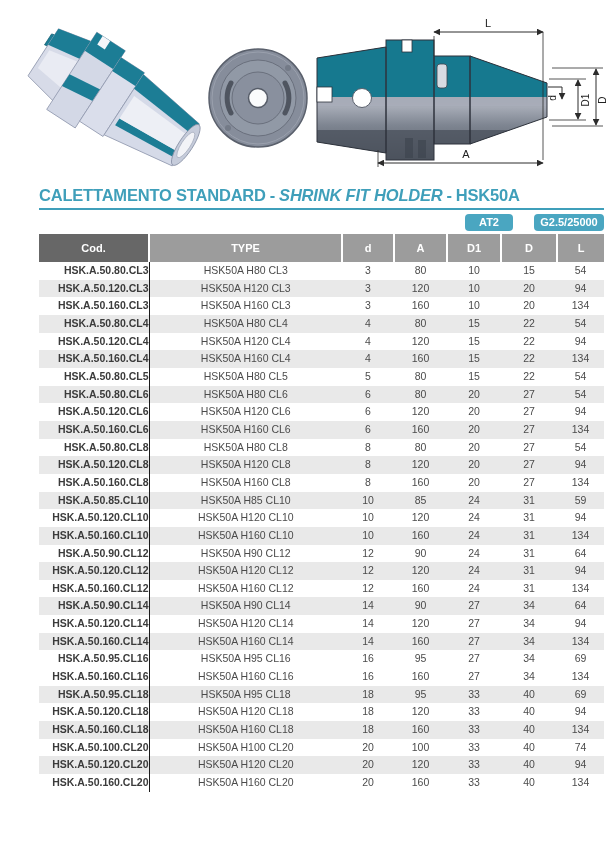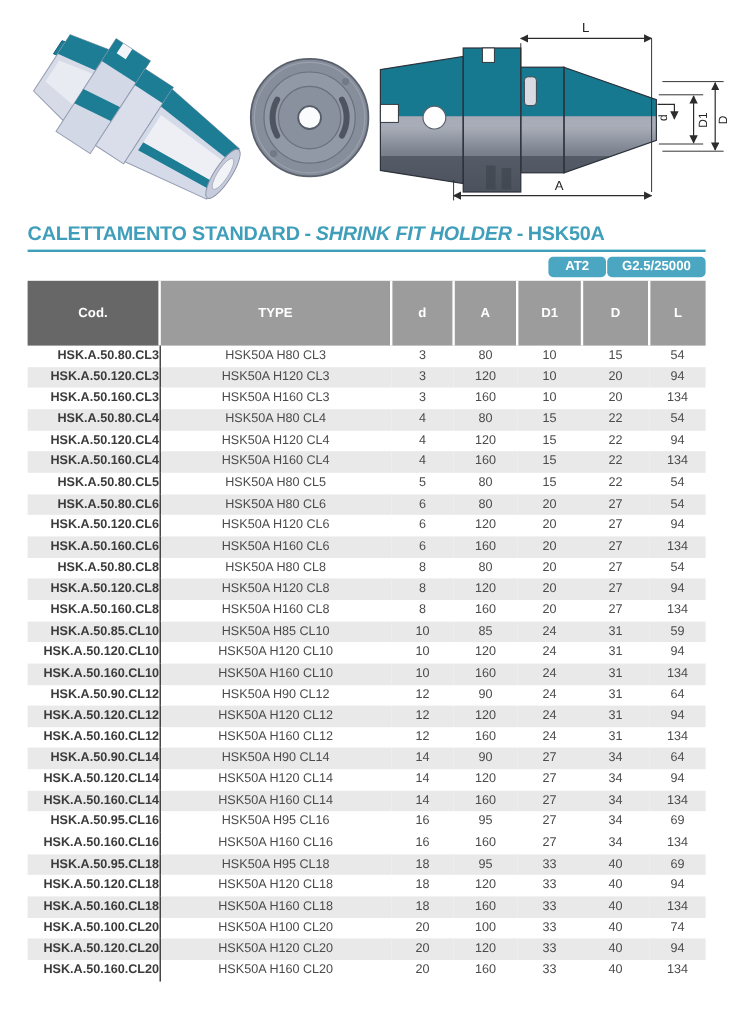--- a/index.html
+++ b/index.html
@@ -1,43 +1,43 @@
 <!DOCTYPE html>
 <html><head>
 <meta charset="utf-8">
 <style>
   html,body{margin:0;padding:0;}
   body{
     width:612px;height:852px;position:relative;background:#ffffff;
     font-family:"Liberation Sans", sans-serif;overflow:hidden;
   }
   .images-strip{position:absolute;left:0;top:0;width:612px;height:185px;}
-  .content{position:absolute;left:23px;top:184px;width:565px;}
+  .content{position:absolute;left:39px;top:184px;width:565px;}
 
   .page-title{
     margin:0;font-size:16.5px;font-weight:bold;letter-spacing:-0.2px;
     color:#3f9fba;line-height:22px;white-space:nowrap;
   }
   .page-title .sep{margin:0 4px;}
   .page-title .it{font-style:italic;}
   .title-rule{height:2px;background:#3f9fba;margin-top:2px;}
 
-  .badges{display:flex;justify-content:flex-end;gap:1px;margin:4px 0 3px;}
+  .badges{display:flex;justify-content:flex-end;gap:21px;margin:4px 0 3px;}
   .badge{
     background:#4aa6c1;color:#ffffff;font-weight:bold;font-size:11px;
     border-radius:4px;padding:2px 0;text-align:center;line-height:13px;
   }
   .badge.small{width:48px;}
-  .badge.wide{width:82px;}
+  .badge.wide{width:70px;}
 
   table.spec{border-collapse:collapse;table-layout:fixed;width:565px;}
   table.spec th{
     height:28px;background:#9c9c9c;color:#ffffff;font-size:11px;
     font-weight:bold;text-align:center;border-left:2px solid #ffffff;
-    padding:13px;
+    padding:0;
   }
   table.spec th:first-child{background:#676767;border-left:none;}
   table.spec td{
     height:17.66px;line-height:17.66px;padding:0;font-size:10.5px;
     color:#4b4b4b;text-align:center;white-space:nowrap;
   }
   table.spec td:first-child{
     text-align:right;padding-left:13px;font-weight:bold;color:#3b3b3b;
     border-right:1.5px solid #1b1b1b;
   }

